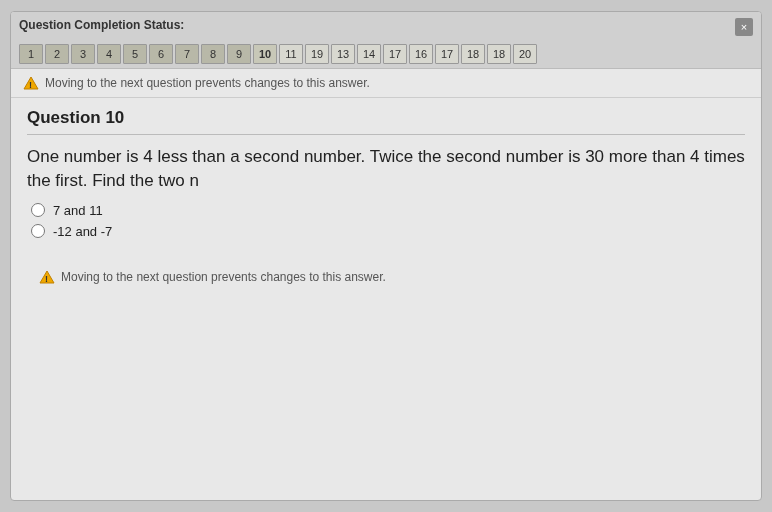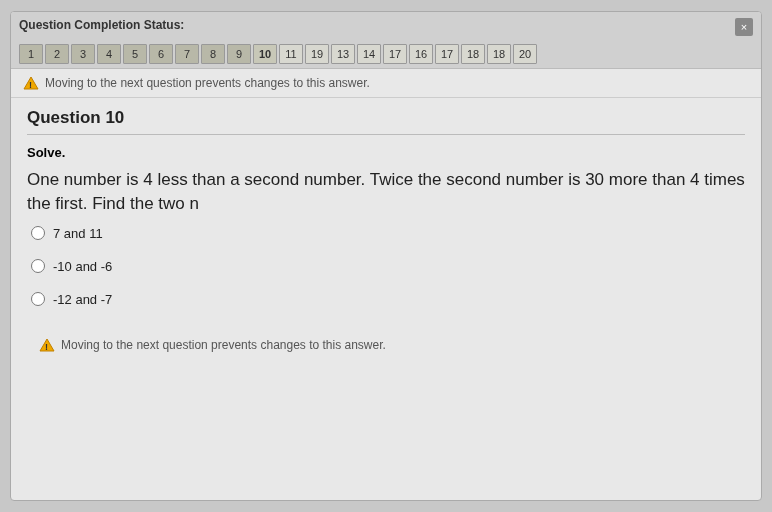--- a/index.html
+++ b/index.html
@@ -122,21 +122,21 @@
     .question-text {
       font-size: 17px;
       color: #222;
       margin-bottom: 10px;
       line-height: 1.4;
     }
 
     .answer-options {
       display: flex;
       flex-direction: column;
-      gap: 18px;
+      gap: 6px;
       padding-left: 4px;
     }
 
     .answer-option {
       display: flex;
       align-items: center;
       gap: 8px;
       font-size: 13px;
       color: #222;
       cursor: pointer;
@@ -206,32 +206,27 @@
     <svg class="warning-triangle" viewBox="0 0 16 16">
       <polygon points="8,2 15,14 1,14" fill="#f0a800" stroke="#c08000" stroke-width="1"></polygon>
       <text x="7.5" y="13" font-size="9" fill="#333" font-weight="bold" text-anchor="middle">!</text>
     </svg>
     <span>Moving to the next question prevents changes to this answer.</span>
   </div>
 
   <div class="content-area">
     <div class="question-header">Question 10</div>
     <hr class="divider">
-    <div class="solve-label">Solve.</div>
     <div class="question-text">One number is 4 less than a second number. Twice the second number is 30 more than 4 times the first. Find the two n</div>
 
     <div class="answer-options">
 
     <div class="answer-option">
           <input type="radio" name="q10" value="a" style="">
           <span>7 and 11</span>
-        </div>
-        <div class="answer-option">
-          <input type="radio" name="q10" value="c" style="">
-          <span>-10 and -6</span>
         </div>
         <div class="answer-option">
           <input type="radio" name="q10" value="d" style="">
           <span>-12 and -7</span>
         </div>
       </div>
 
     <div class="bottom-warning">
       <svg class="warning-triangle" viewBox="0 0 16 16">
         <polygon points="8,2 15,14 1,14" fill="#f0a800" stroke="#c08000" stroke-width="1"></polygon>

